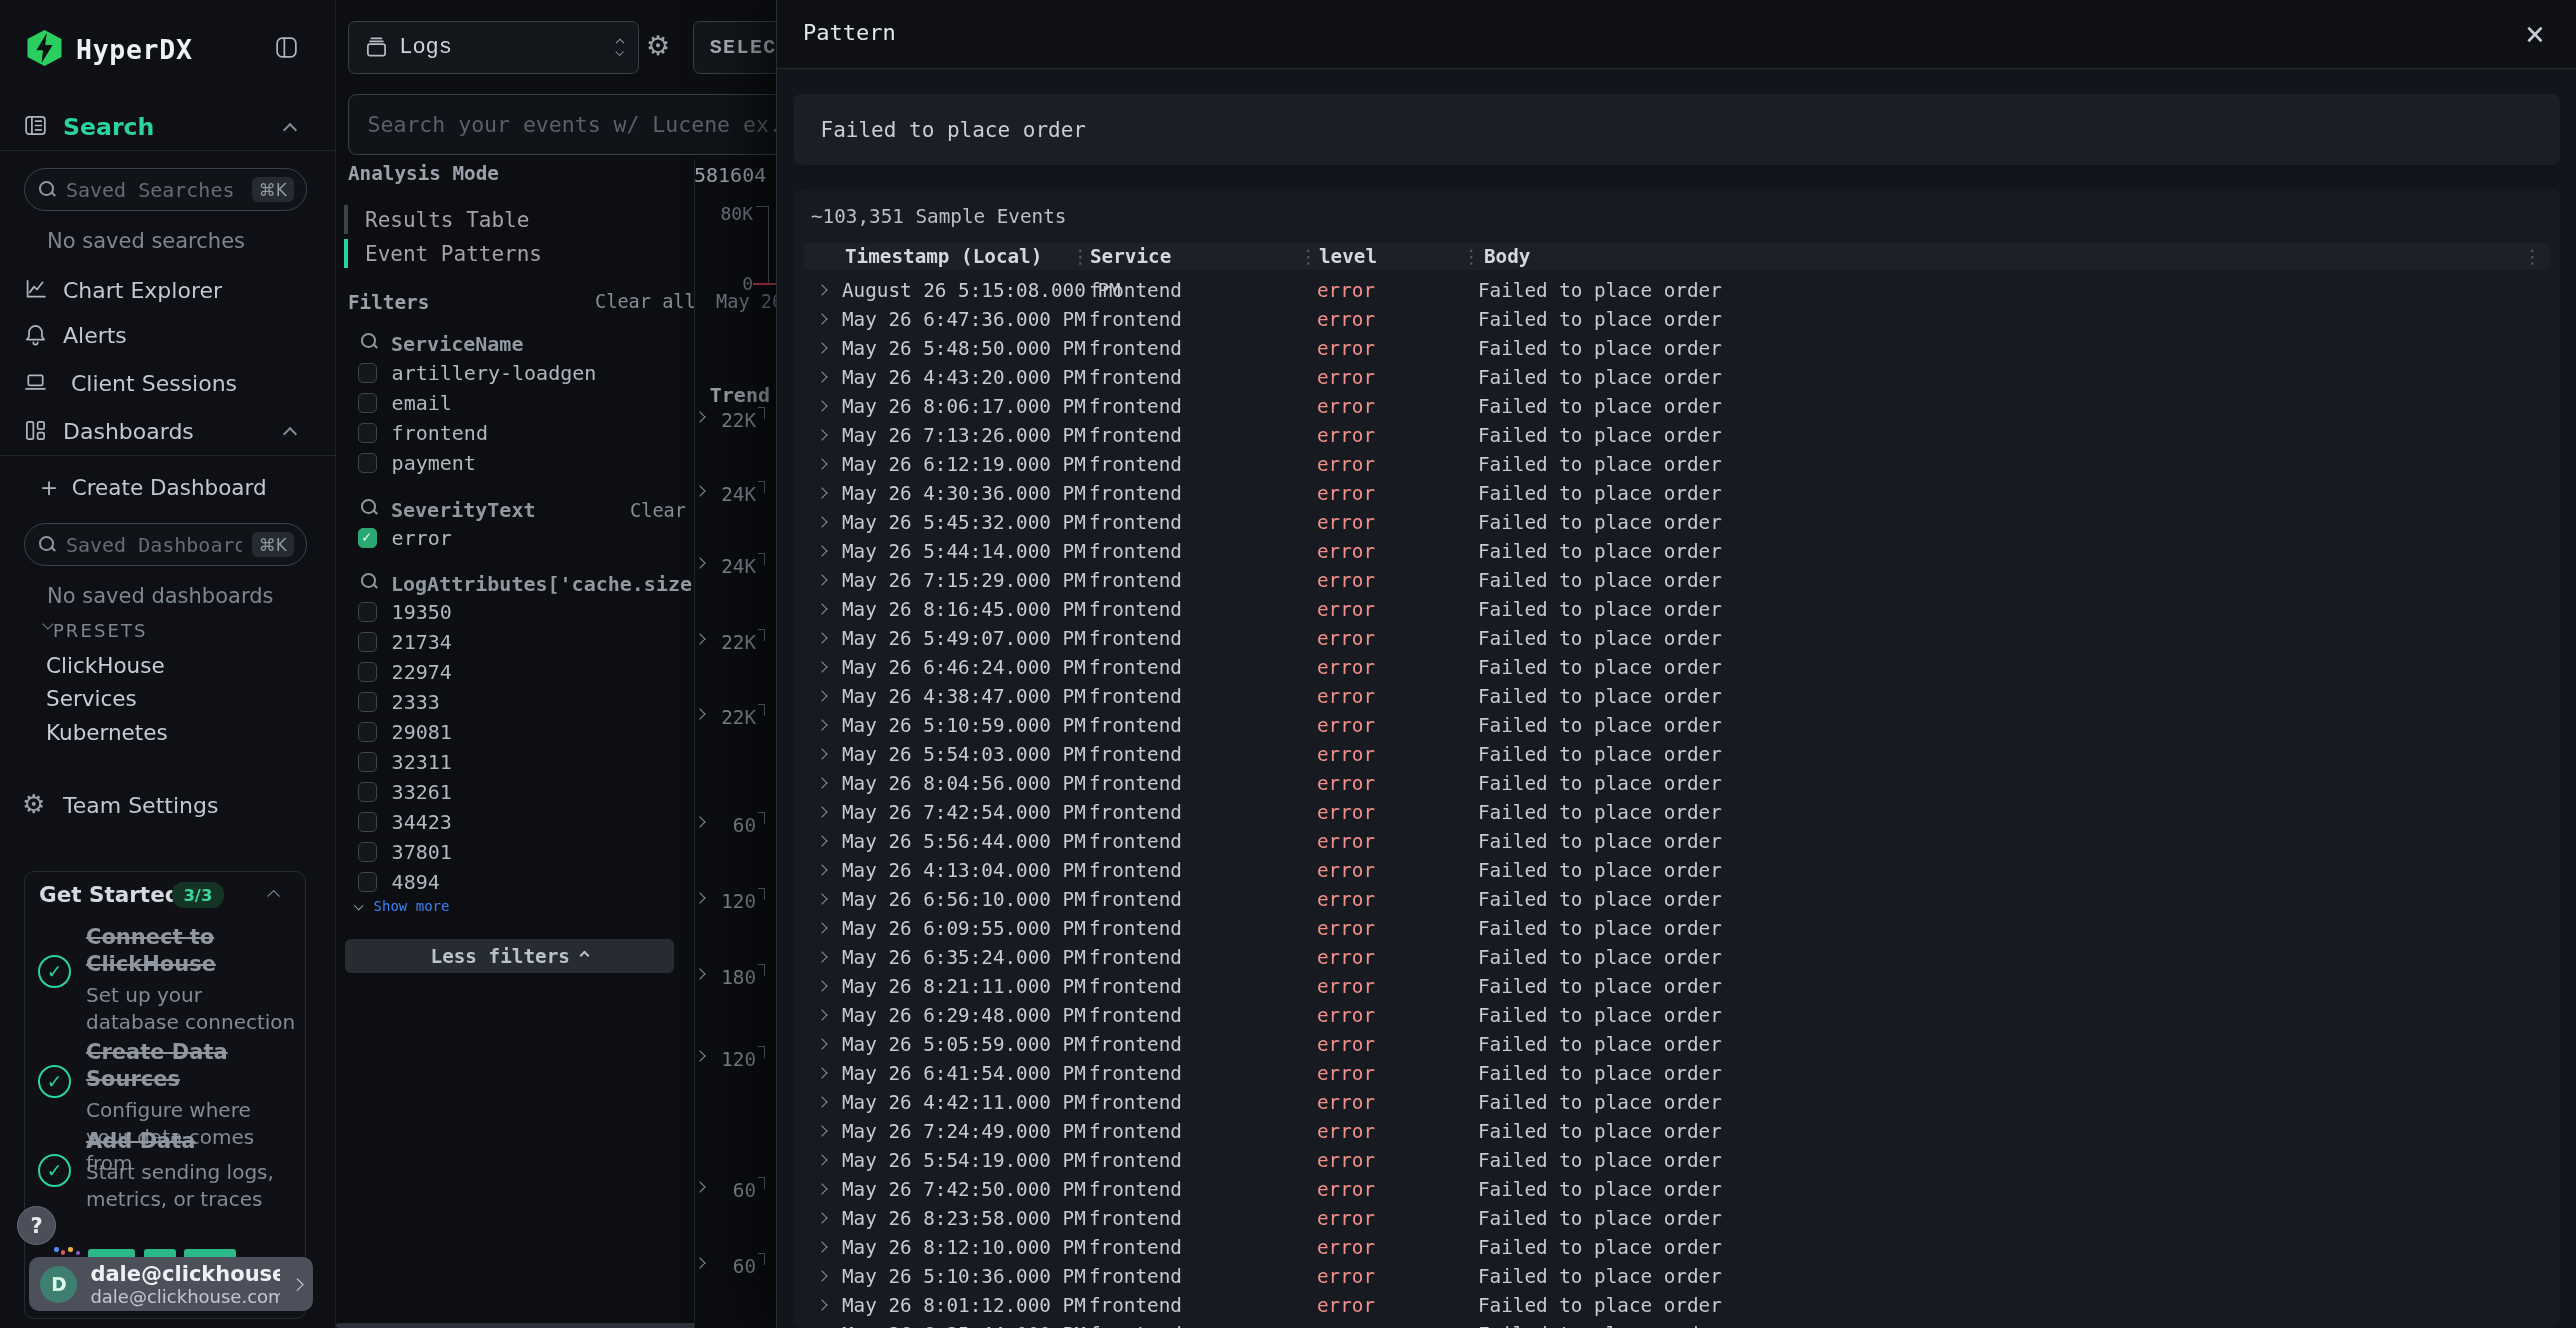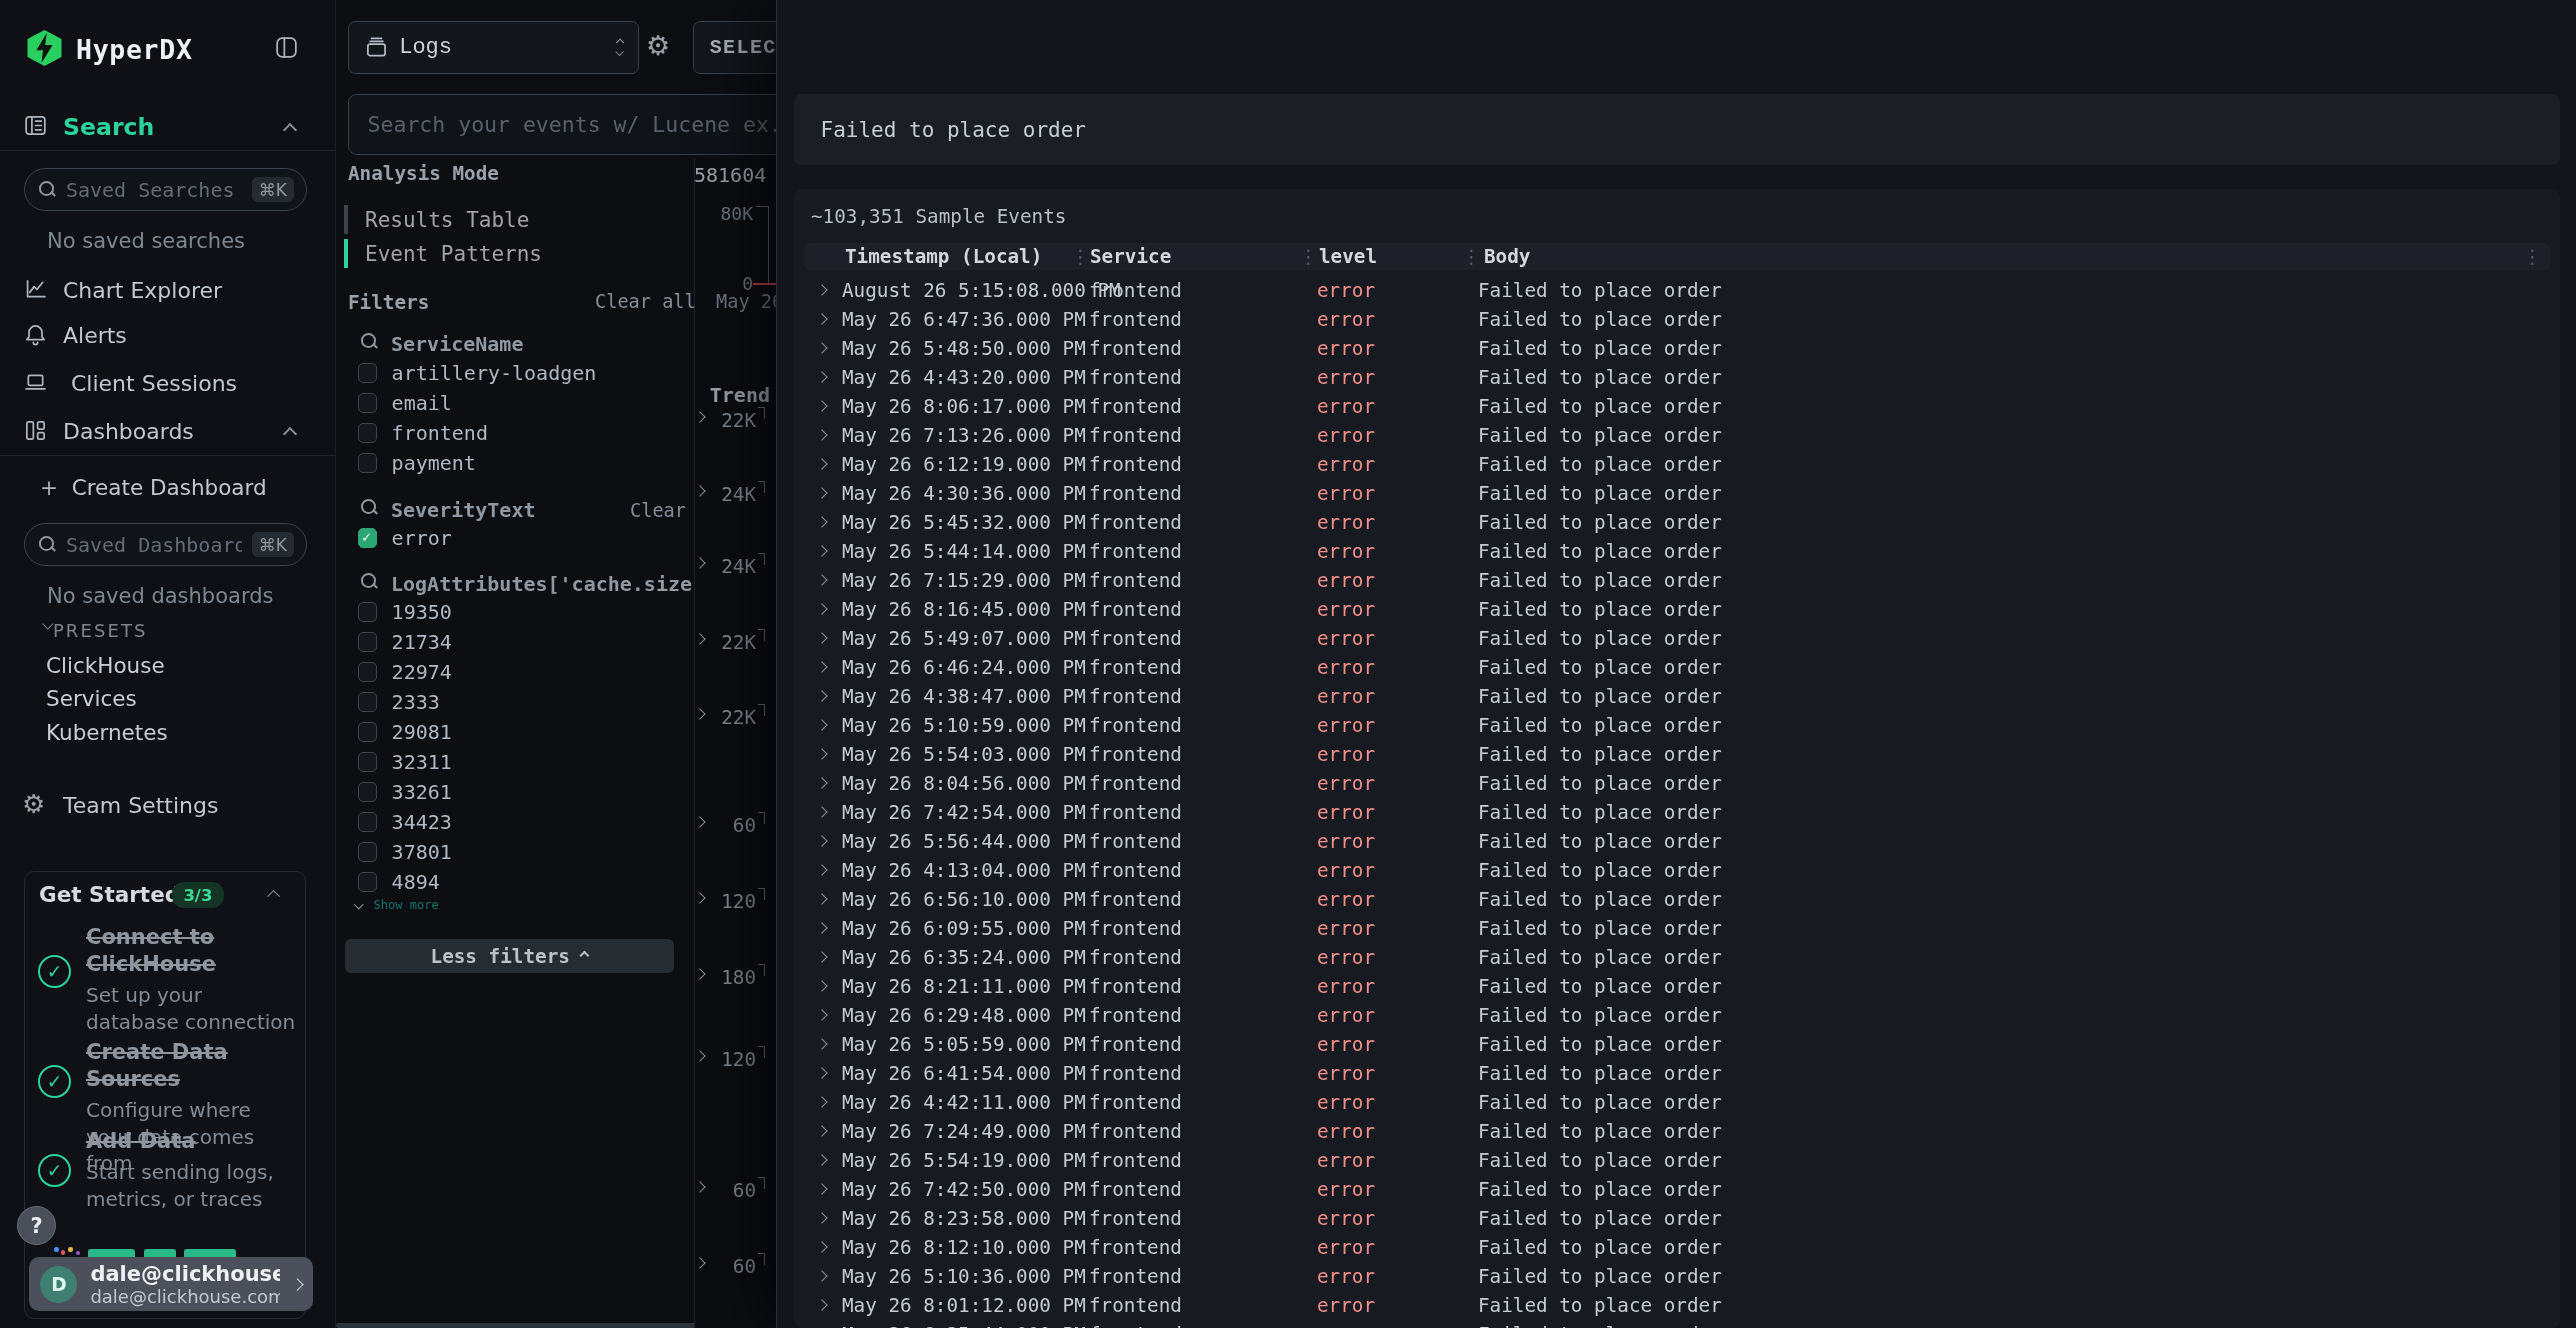--- a/index.html
+++ b/index.html
@@ -322,21 +322,21 @@
         <span class="optl">37801</span>
       </div>
       <div class="opt">
         <span class="cb"></span>
         <span class="optl">4894</span>
       </div>
     </div>
 
   <div class="abs" style="left:355px;top:898px;display:flex;align-items:center;gap:11.4px">
     <span class="chev down" style="width:7.2px;height:7.2px;border-width:1.8px;border-color:#9aa1ab"></span>
-    <span class="mono" style="font-size:12px;color:#0f766e">Show more</span>
+    <span class="mono" style="font-size:14px;color:#3b82f6">Show more</span>
   </div>
 
   <div class="lessbtn">
     <span class="t mono">Less filters</span>
     <span class="chev up" style="width:7.2px;height:7.2px;border-width:2.1px;border-color:#bcc2ca"></span>
   </div>
   <div class="hscroll"></div>
 </section>
 
 <section>
@@ -402,20 +402,26 @@
       </div>
       <div class="trow" style="top: 1252px;">
         <span class="chev right"></span>
         <span class="tval mono">60</span>
         <span class="tick"></span>
       </div>
     </div>
 </section>
 
 <div class="modal mono">
+  <div class="modal-head">
+    <div class="modal-title">Pattern</div>
+    <div class="closebtn">
+        <span>×</span>
+      </div>
+  </div>
   <div class="patternbox">
     <span>Failed to place order</span>
   </div>
   <div class="events">
     <div class="sample">~103,351 Sample Events</div>
     <div class="thead">
       <span class="hc" style="left:41px">Timestamp (Local)</span>
       <span class="vdots" style="left:267px">⋮</span>
       <span class="hc" style="left:286px">Service</span>
       <span class="vdots" style="left:495px">⋮</span>

